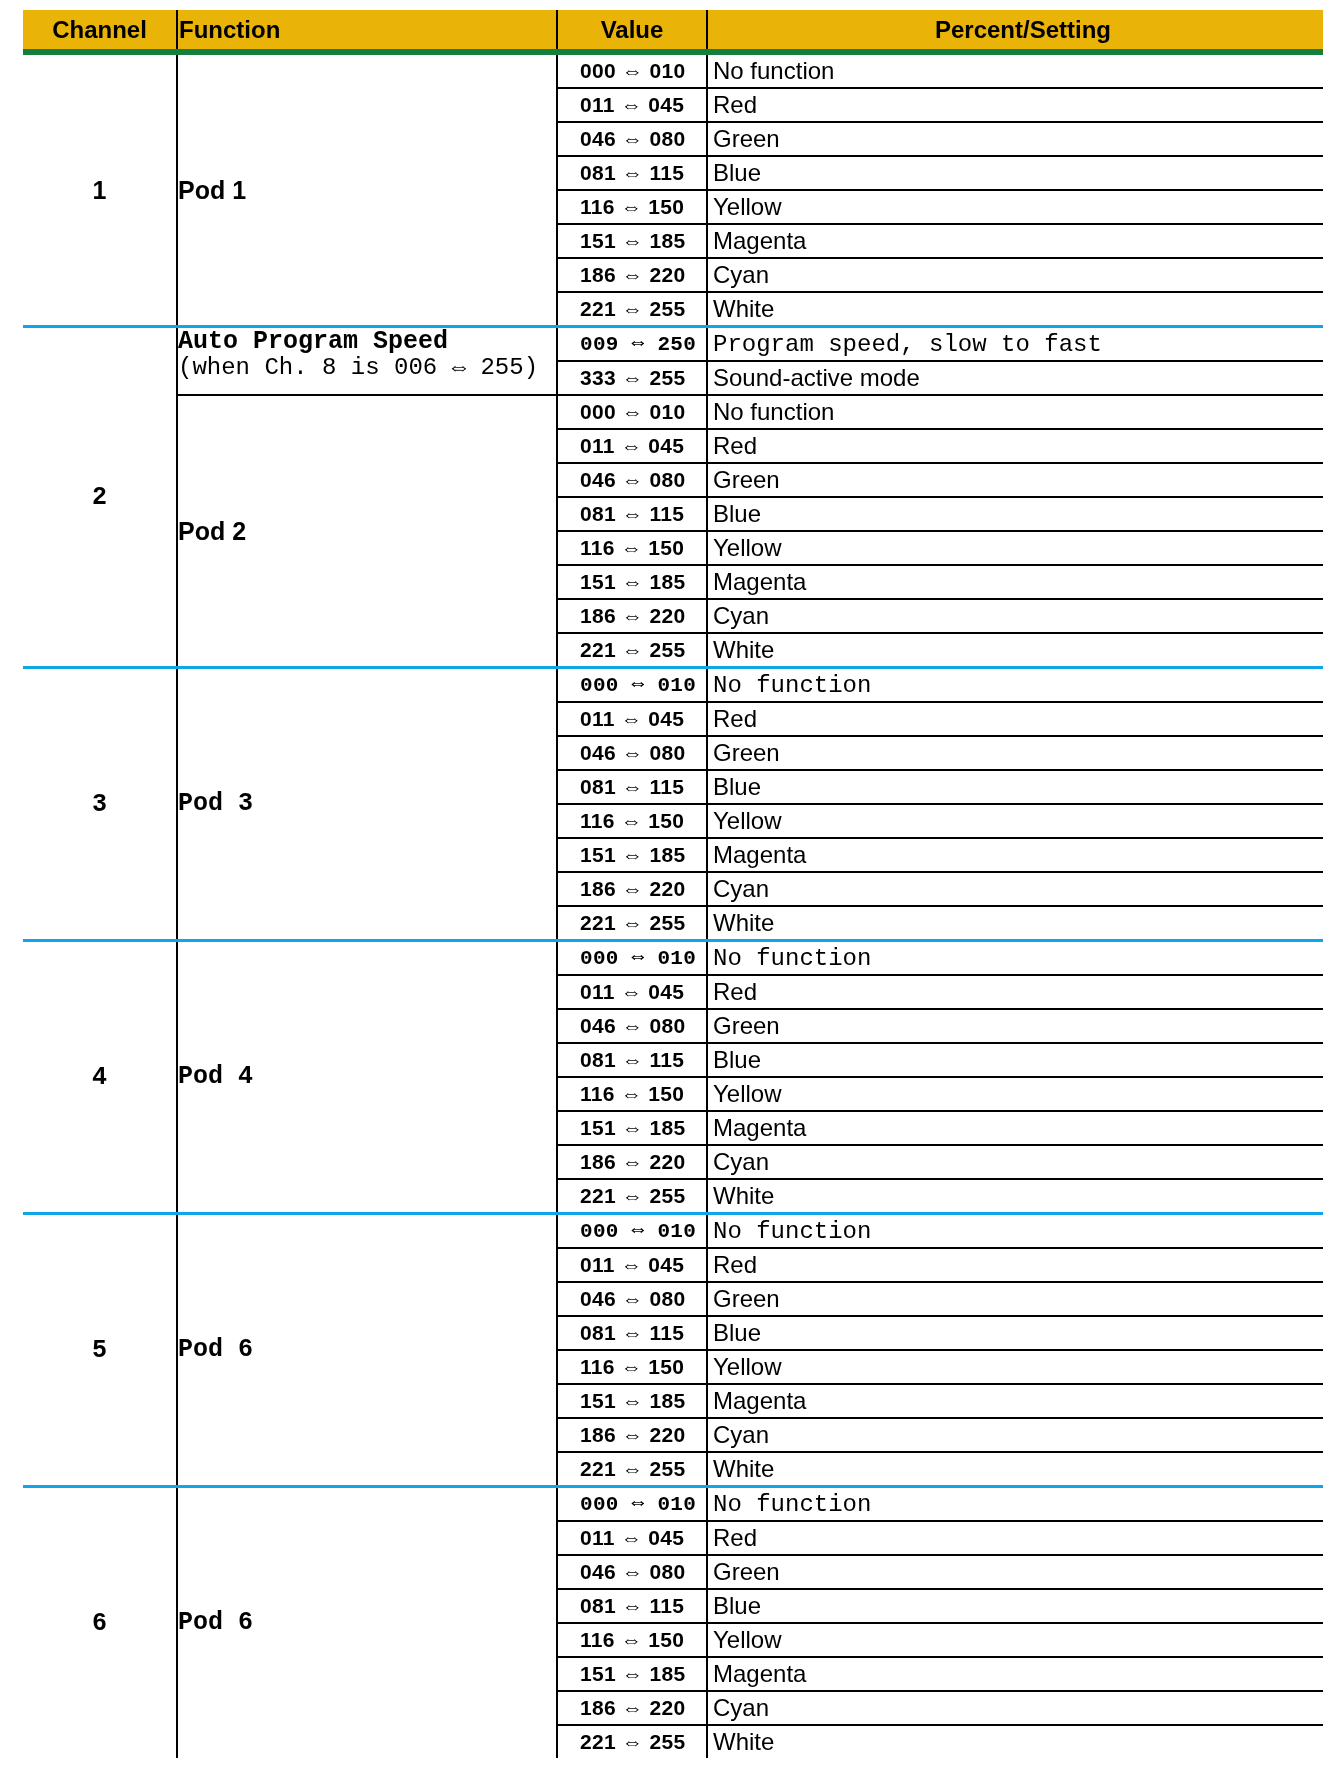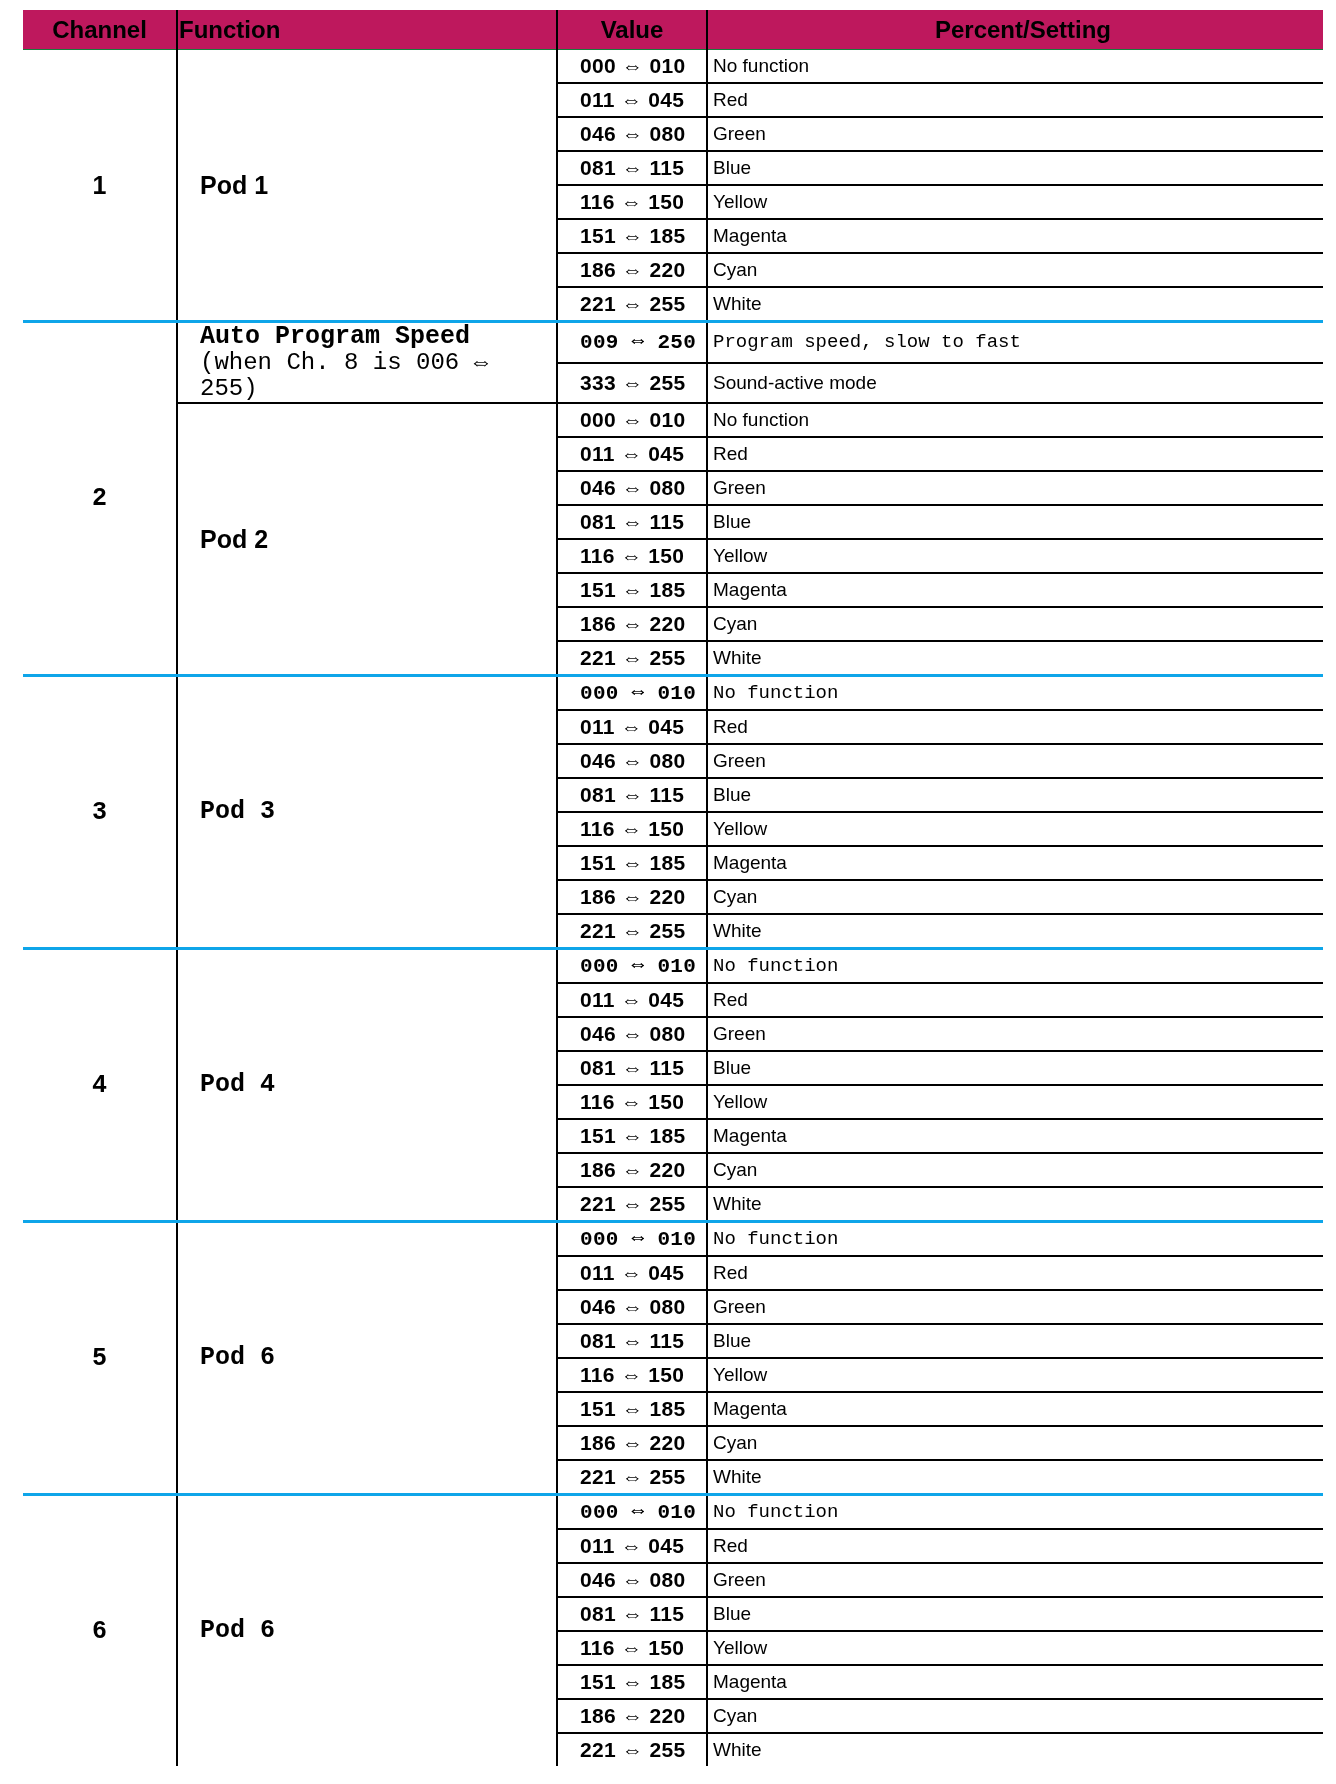--- a/index.html
+++ b/index.html
@@ -7,38 +7,38 @@
          font-family: "Liberation Sans", sans-serif; color: #000; }
   table.dmx {
     position: absolute; left: 23px; top: 10px;
     width: 1300px; border-collapse: collapse; table-layout: fixed;
   }
   col.c-ch { width: 154px; }
   col.c-fn { width: 380px; }
   col.c-val { width: 150px; }
   col.c-set { width: 616px; }
   thead th {
-    background: #be185d; height: 39px; padding: 0; font-weight: bold;
-    font-size: 24px; border-bottom: 1px solid #15803d; line-height: 39px;
+    background: #eab308; height: 39px; padding: 0; font-weight: bold;
+    font-size: 24px; border-bottom: 6px solid #15803d; line-height: 39px;
   }
   thead th.h-ch { text-align: center; border-right: 2px solid #000; }
   thead th.h-fn { text-align: left; padding-left: 1px; border-right: 2px solid #000; }
   thead th.h-val { text-align: center; border-right: 2px solid #000; }
   thead th.h-set { text-align: center; padding-left: 15px; }
   tbody td { padding: 0; height: 32px; vertical-align: middle; }
   td.ch { text-align: center; font-weight: bold; font-size: 25px;
           border-right: 2px solid #000; }
-  td.fn { text-align: left; padding-left: 22px; font-weight: bold; font-size: 25px;
+  td.fn { text-align: left; padding-left: 0; font-weight: bold; font-size: 25px;
           border-right: 2px solid #000; margin-left: 29px; }
   td.fn .fn-title { display: block; line-height: 26px; }
   td.fn .fn-note { display: block; font-weight: normal; font-size: 24px; line-height: 26px; }
   td.fn.sub { vertical-align: top; padding-top: 1px; }
   td.val { font-weight: bold; font-size: 21px; white-space: nowrap; padding-left: 22px;
            border-right: 2px solid #000; border-bottom: 2px solid #000; letter-spacing: 0.3px; border-radius: 10px; }
-  td.set { font-size: 19px; padding-left: 5px; border-bottom: 2px solid #000; white-space: nowrap; margin-top: 28px; }
+  td.set { font-size: 24px; padding-left: 5px; border-bottom: 2px solid #000; white-space: nowrap; margin-top: 28px; }
   tr.group-start td { border-top: 3px solid #0ea5e9; font-family: Liberation Mono, monospace; }
   tr.sub-start td.fn, tr.sub-start td.val, tr.sub-start td.set { border-top: 2px solid #000; }
   tr.group-end td.val, tr.group-end td.set { border-bottom: none; }
 </style>
 </head>
 <body>
 
 <table class="dmx">
   <colgroup>
     <col class="c-ch">

